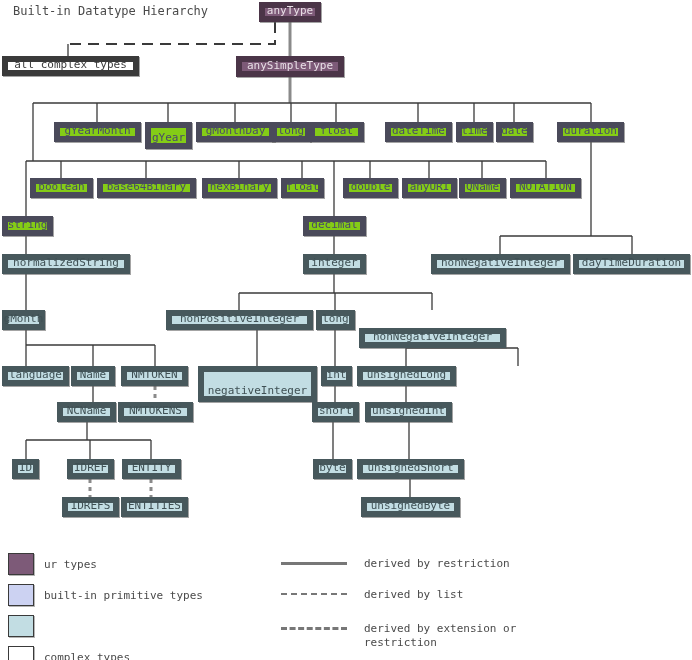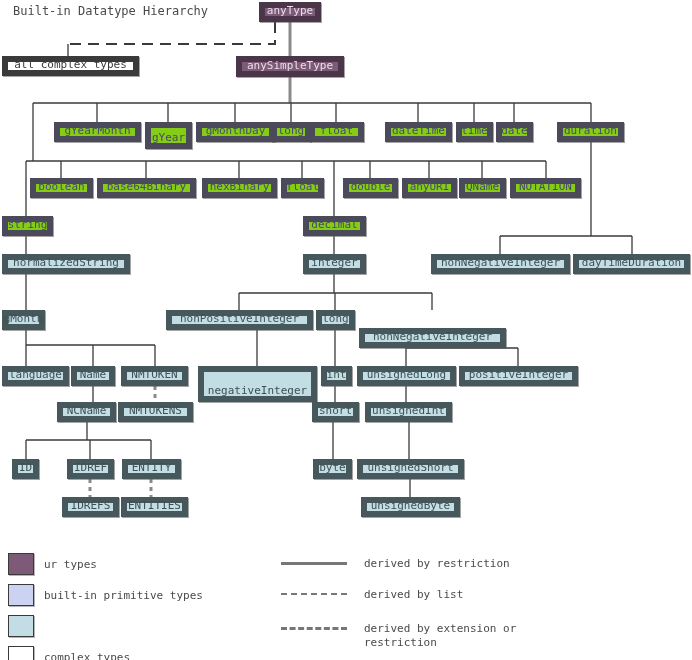--- a/index.html
+++ b/index.html
@@ -250,23 +250,20 @@
       <span>NMTOKEN</span>
     </div>
     <div class="node deriv" style="left: 198px; top: 366px; width: 119px; height: 36px;">
       <span>negativeInteger</span>
     </div>
     <div class="node deriv" style="left: 321px; top: 366px; width: 31px; height: 20px;">
       <span>int</span>
     </div>
     <div class="node deriv" style="left: 357px; top: 366px; width: 99px; height: 20px;">
       <span>unsignedLong</span>
-    </div>
-    <div class="node deriv" style="left: 459px; top: 366px; width: 119px; height: 20px;">
-      <span>positiveInteger</span>
     </div>
     <div class="node deriv" style="left: 57px; top: 402px; width: 59px; height: 20px;">
       <span>NCName</span>
     </div>
     <div class="node deriv" style="left: 118px; top: 402px; width: 75px; height: 20px;">
       <span>NMTOKENS</span>
     </div>
     <div class="node deriv" style="left: 312px; top: 402px; width: 47px; height: 20px;">
       <span>short</span>
     </div>

